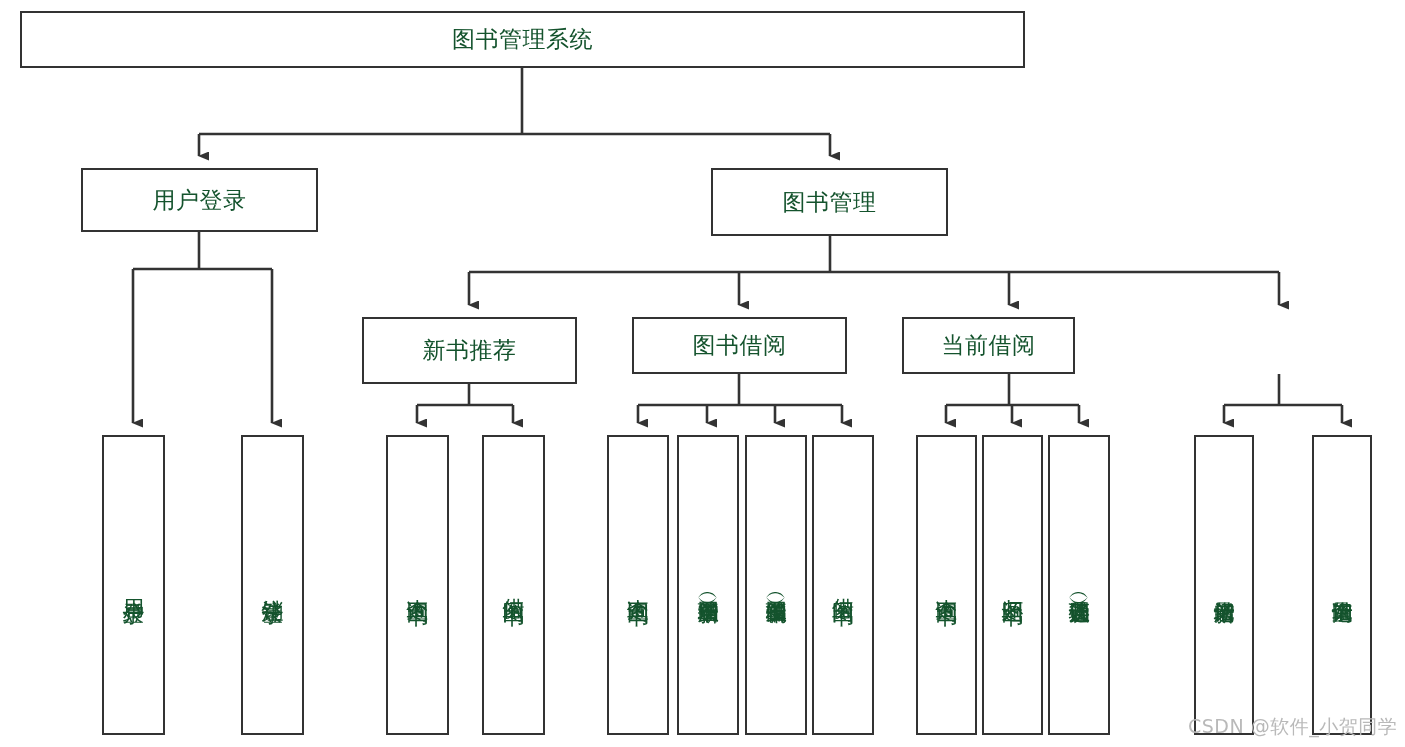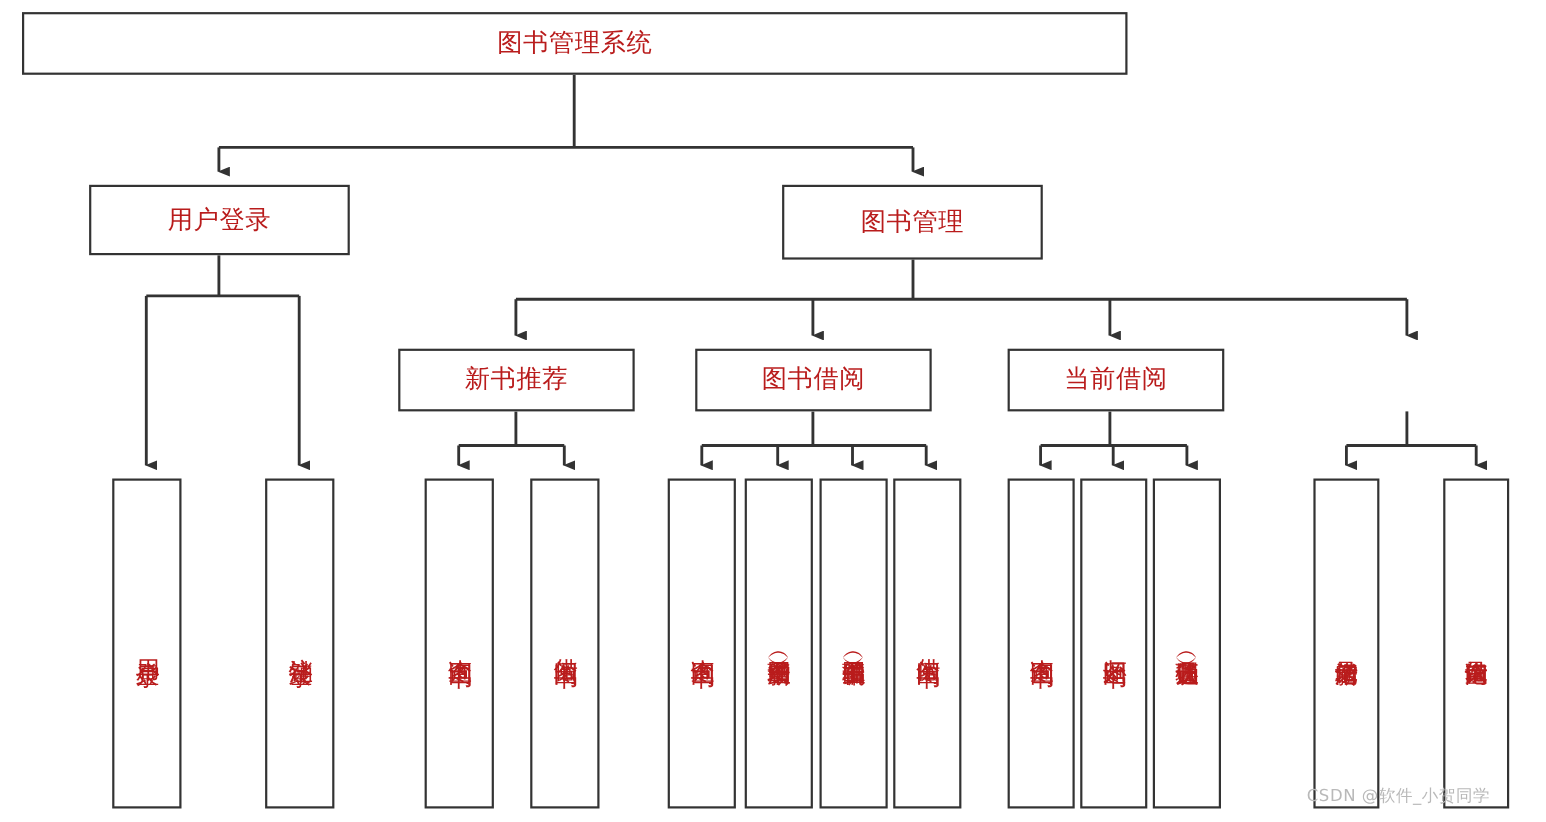--- a/index.html
+++ b/index.html
@@ -30,21 +30,21 @@
     position: absolute;
     box-sizing: border-box;
     background: #ffffff;
     border: 2px solid #333333;
     display: flex;
     align-items: center;
     justify-content: center;
     z-index: 2;
   }
   .node-label {
-    color: #b91c1c;
+    color: #14532d;
     text-align: left;
     line-height: 1.0;
     white-space: nowrap;
   }
   
   .node.horiz .node-label {
     font-size: 23px;
     letter-spacing: 0.5px;
   }
   .node.root .node-label {
@@ -66,21 +66,21 @@
   }
   .node.vert .node-label.tight {
     letter-spacing: 0px;
     line-height: 1.06;
     font-size: 21px;
   }
   #watermark {
     position: absolute;
     left: 1188px;
     top: 714px;
-    font-size: 15px;
+    font-size: 19px;
     color: #b9b9b9;
     letter-spacing: 0.5px;
     z-index: 5;
     white-space: nowrap;
     font-family: "DejaVu Sans", "Liberation Sans", sans-serif;
   }
 </style>
 </head>
 <body>
 
@@ -140,27 +140,27 @@
     <span class="node-label">图书管理系统</span>
   </div>
 
   <div class="node horiz" style="left:81px; top:168px; width:237px; height:64px;">
     <span class="node-label">用户登录</span>
   </div>
   <div class="node horiz" style="left:711px; top:168px; width:237px; height:68px;">
     <span class="node-label">图书管理</span>
   </div>
 
-  <div class="node horiz" style="left:362px; top:317px; width:215px; height:57px;">
+  <div class="node horiz" style="left:362px; top:317px; width:215px; height:67px;">
     <span class="node-label">新书推荐</span>
   </div>
   <div class="node horiz" style="left:632px; top:317px; width:215px; height:57px;">
     <span class="node-label">图书借阅</span>
   </div>
-  <div class="node horiz" style="left:902px; top:317px; width:197px; height:57px;margin-left:14px;">
+  <div class="node horiz" style="left:902px; top:317px; width:173px; height:57px;">
     <span class="node-label">当前借阅</span>
   </div>
 
   <div class="node vert" style="left:102px; top:435px; width:63px; height:300px;">
     <span class="node-label">用户登录</span>
   </div>
   <div class="node vert" style="left:241px; top:435px; width:63px; height:300px;">
     <span class="node-label">注销登录</span>
   </div>
 

